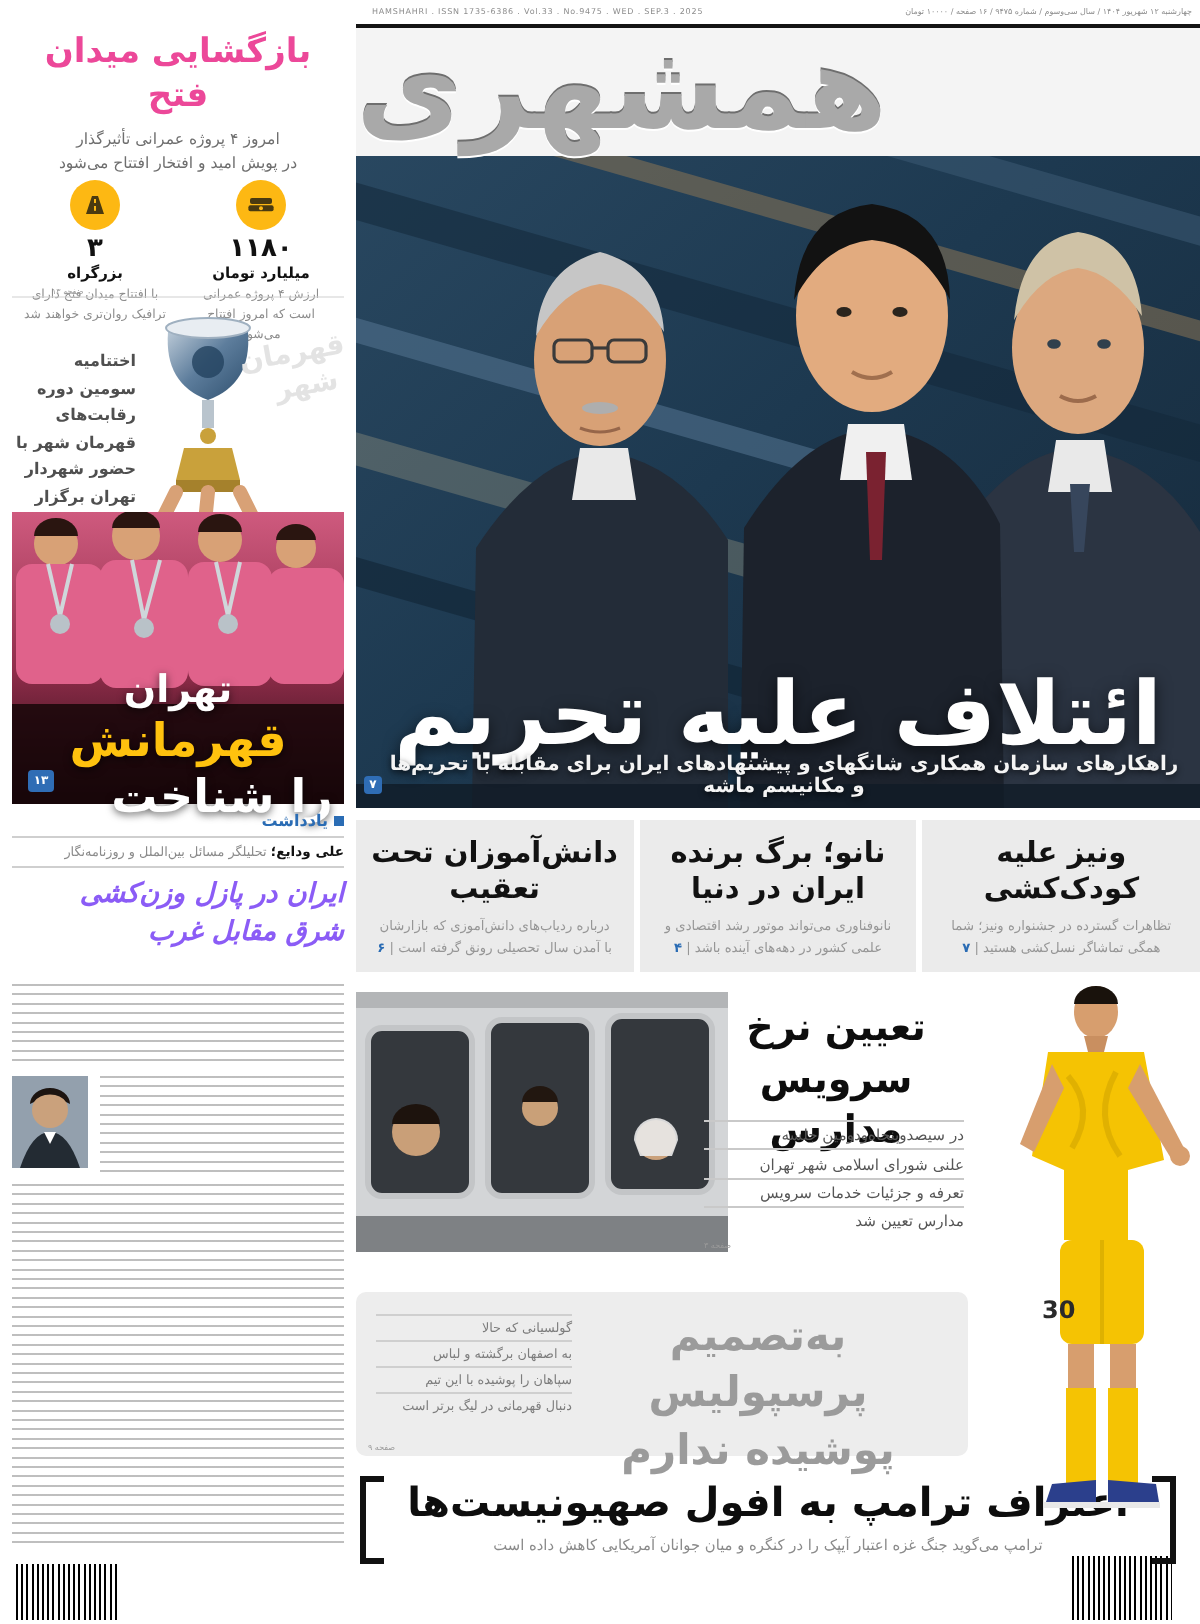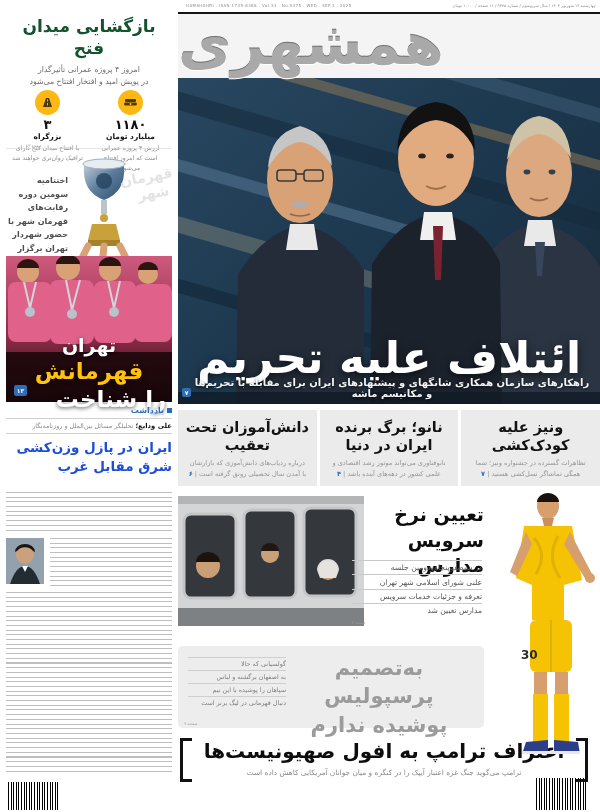--- a/index.html
+++ b/index.html
@@ -7,21 +7,21 @@
         font-family:"DejaVu Sans","Liberation Sans",sans-serif;}
   .fa{direction:rtl;}
   .abs{position:absolute;}
 
   
   .hdr-en{top:3px;left:186px;font-size:4px;color:#8d8d8d;letter-spacing:.4px;}
   .hdr-fa{top:3px;right:4px;font-size:4px;color:#8d8d8d;}
 
   
   .lcol{left:6px;width:166px;}
-  .lead-hl{top:15px;text-align:center;font-weight:800;font-size:17px;line-height:1.32;color:#14532d;}
+  .lead-hl{top:15px;text-align:center;font-weight:800;font-size:17px;line-height:1.32;color:#ec4899;}
   .lead-sub{top:64px;text-align:center;font-size:7.8px;color:#6e6e6e;line-height:1.6;}
   .stats{top:90px;display:flex;flex-direction:row;}
   .stat{flex:1;text-align:center;}
   .stat-circle{width:25px;height:25px;border-radius:50%;background:#fdb813;margin:0 auto 3px auto;
                display:flex;align-items:center;justify-content:center;}
   .stat-val{font-weight:800;font-size:13px;color:#111;line-height:1.1;}
   .stat-unit{font-weight:700;font-size:7.5px;color:#111;}
   .stat-cap{font-size:6.2px;color:#8c8c8c;line-height:1.55;margin-top:2px;padding:0 6px;}
   .tiny-ref{font-size:4px;color:#9a9a9a;}
 
@@ -39,21 +39,21 @@
   .champ-ovl .l3{font-size:23px;font-weight:800;color:#fff;padding-left:44px;}
   .badge{background:#2f6db5;color:#fff;border-radius:2px;font-size:6px;font-weight:700;
          display:flex;align-items:center;justify-content:center;}
 
   
   .note-label{top:406px;right:428px;left:6px;text-align:right;font-size:8px;font-weight:800;color:#2a6cb4;}
   .bluesq{display:inline-block;width:5px;height:5px;background:#2a6cb4;margin-left:3px;}
   .rule{background:#cfcfcf;height:1px;}
   .note-author{top:422px;text-align:right;font-size:6.4px;color:#8a8a8a;}
   .note-author b{color:#111;font-size:6.8px;}
-  .note-hl{top:438px;text-align:right;font-size:13.5px;font-weight:800;color:#1d4ed8;line-height:1.4;}
+  .note-hl{top:438px;text-align:right;font-size:13.5px;font-weight:800;color:#8b5cf6;line-height:1.4;font-style:italic;}
   .lines{background:repeating-linear-gradient(to bottom,#a3a3a3 0 1px,transparent 1px 4.7px);opacity:.7;}
 
   
   .mainimg{left:178px;top:12px;width:422px;height:392px;border-top:2px solid #141414;box-sizing:border-box;}
   .logo{top:0px;left:0;width:422px;text-align:left;font-size:58px;font-weight:800;color:#a9a9a9;
         text-shadow:0 1px 0 #ffffff,0 -1px 0 #6e6e6e;line-height:1.05;}
   .main-hl{bottom:24px;left:0;width:422px;text-align:center;font-size:44px;font-weight:800;color:#fff;
            text-shadow:0 2px 8px rgba(0,0,0,.6);line-height:1;}
   .main-sub{bottom:5px;left:16px;right:10px;text-align:center;font-size:10px;font-weight:700;color:#f4f4f4;
             text-shadow:0 1px 3px rgba(0,0,0,.7);}
@@ -61,21 +61,21 @@
 
   
   .teasers{left:178px;top:410px;width:422px;height:76px;display:flex;gap:3px;}
   .teaser{flex:1;background:#ebebeb;text-align:center;padding-top:9px;box-sizing:border-box;}
   .teaser-title{font-size:14.5px;font-weight:800;color:#121212;line-height:1.22;}
   .teaser-sub{font-size:6.6px;color:#969696;line-height:1.6;margin-top:4px;padding:0 10px;}
   .pnum{color:#2a6cb4;font-weight:700;}
 
   
   .bus{left:178px;top:496px;width:186px;height:130px;}
-  .school-hl{left:352px;top:502px;width:132px;font-size:19px;font-weight:800;
+  .school-hl{left:352px;top:502px;width:132px;text-align:center;font-size:19px;font-weight:800;
              color:#0d0d0d;line-height:1.35;}
   .school-lines{left:352px;top:560px;width:130px;}
   .school-line{font-size:7.6px;color:#555;text-align:right;padding:2.2px 0;border-top:1px solid #c9c9c9;}
   .school-line:last-of-type{border-bottom:1px solid #c9c9c9;}
   .school-ref{font-size:4px;color:#9a9a9a;text-align:left;margin-top:2px;}
 
   
   .sportbox{left:178px;top:646px;width:306px;height:82px;background:#ededed;border-radius:5px;}
   .sport-hl{right:8px;top:8px;width:194px;text-align:center;font-size:21px;font-weight:800;
             color:#9b9b9b;line-height:1.35;}

